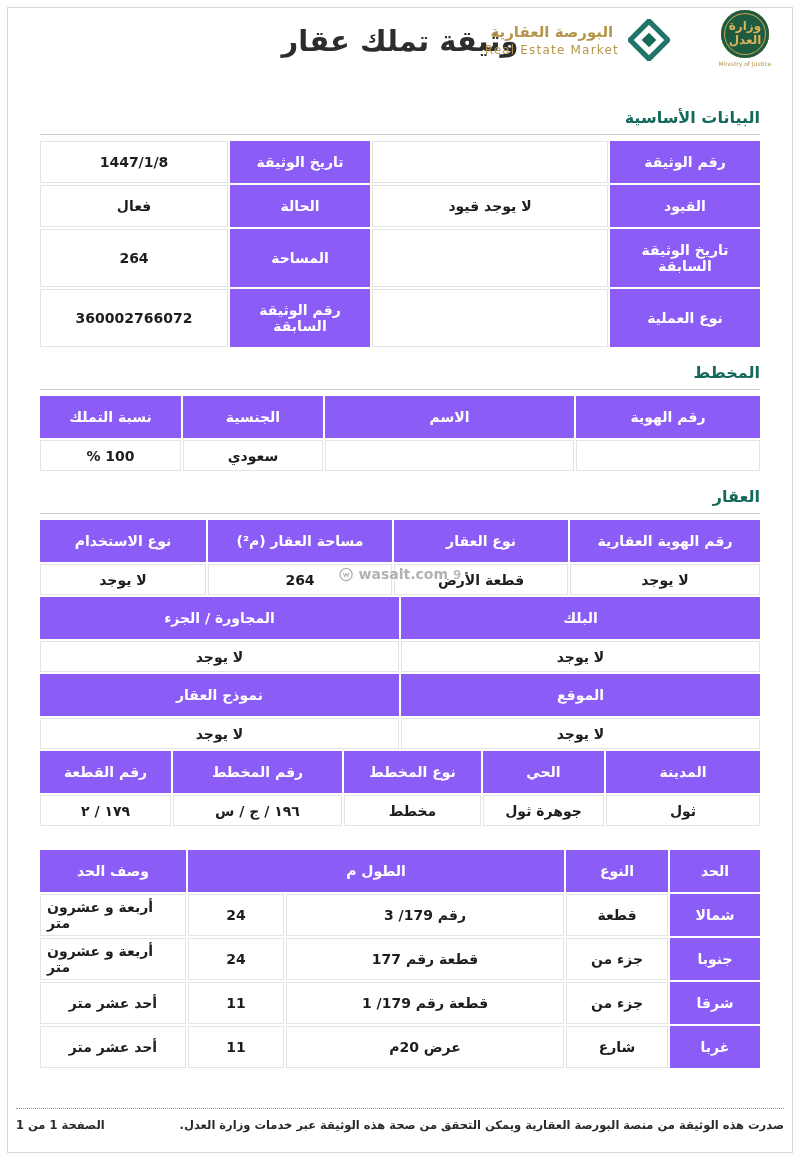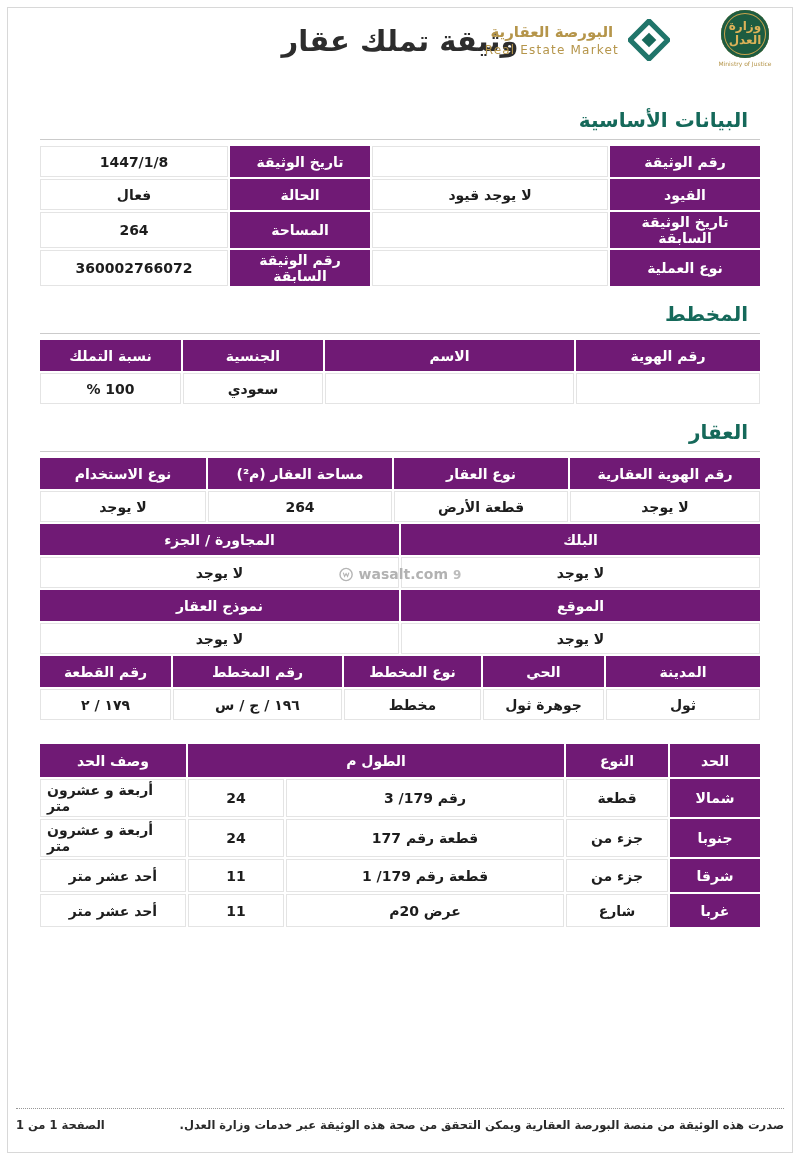--- a/index.html
+++ b/index.html
@@ -18,27 +18,27 @@
   .moj-seal{width:48px;height:48px;border-radius:50%;background:#1d5c41;display:flex;align-items:center;
             justify-content:center;box-shadow:inset 0 0 0 3px #1d5c41, inset 0 0 0 4px #c8a24b;}
   .moj-ar{color:#dcb258;font-size:12px;font-weight:700;text-align:center;line-height:1.15;width:34px;}
   .moj-en{color:#b5954a;font-size:6px;margin-top:2px;white-space:nowrap;}
   .rem-logo{display:flex;align-items:center;gap:9px;margin-top:9px;}
   .rem-text{display:flex;flex-direction:column;align-items:center;}
   .rem-ar{color:#b5954a;font-size:15px;font-weight:700;white-space:nowrap;}
   .rem-en{color:#b5954a;font-size:12px;letter-spacing:1.2px;white-space:nowrap;margin-top:2px;}
 
   
-  .sec-title{margin:16px 52px 0;font-size:20px;font-weight:700;color:#15695a;}
+  .sec-title{margin:16px 40px 0;font-size:16px;font-weight:700;color:#15695a;}
   .sec-rule{border-bottom:1px solid #cbcbcb;margin:7px 40px 0;height:0;}
 
   
   .tbl{display:grid;gap:2px;margin:6px 40px 0;font-size:14px;}
-  .h{background:#701a75;color:#ffffff;font-weight:700;display:flex;align-items:center;
-     justify-content:center;min-height:31px;padding:2px 6px;text-align:center;}
+  .h{background:#8b5cf6;color:#ffffff;font-weight:700;display:flex;align-items:center;
+     justify-content:center;min-height:31px;padding:13px 6px;text-align:center;}
   .v{background:#ffffff;border:1px solid #e4e4e4;color:#1d1d1d;font-weight:700;display:flex;
      align-items:center;justify-content:center;min-height:31px;padding:2px 6px;text-align:left;}
   .basic-tbl{grid-template-columns:150px 1fr 140px 188px;}
   .owners-tbl{grid-template-columns:184px 1fr 140px 141px;}
   .prop-tbl{grid-template-columns:190px 174px 184px 1fr;}
   .prop-half{grid-template-columns:1fr 1fr;margin-top:2px;}
   .prop-five{grid-template-columns:154px 121px 137px 169px 1fr;margin-top:2px;}
   .bound-tbl{grid-template-columns:90px 102px 1fr 96px 146px;margin-top:24px;}
   .bound-tbl .h,.bound-tbl .v{min-height:33px;}
   .span2{grid-column:span 2;}

